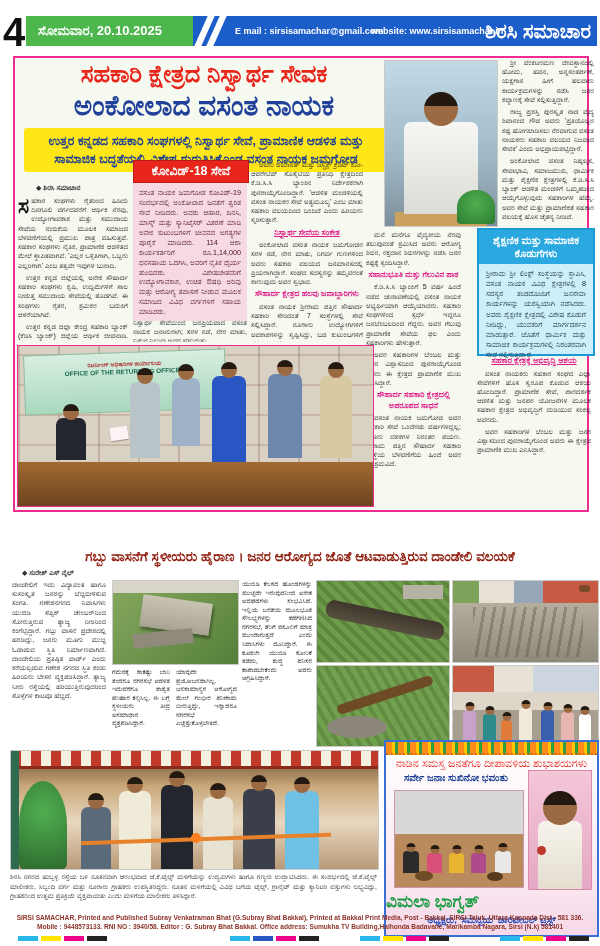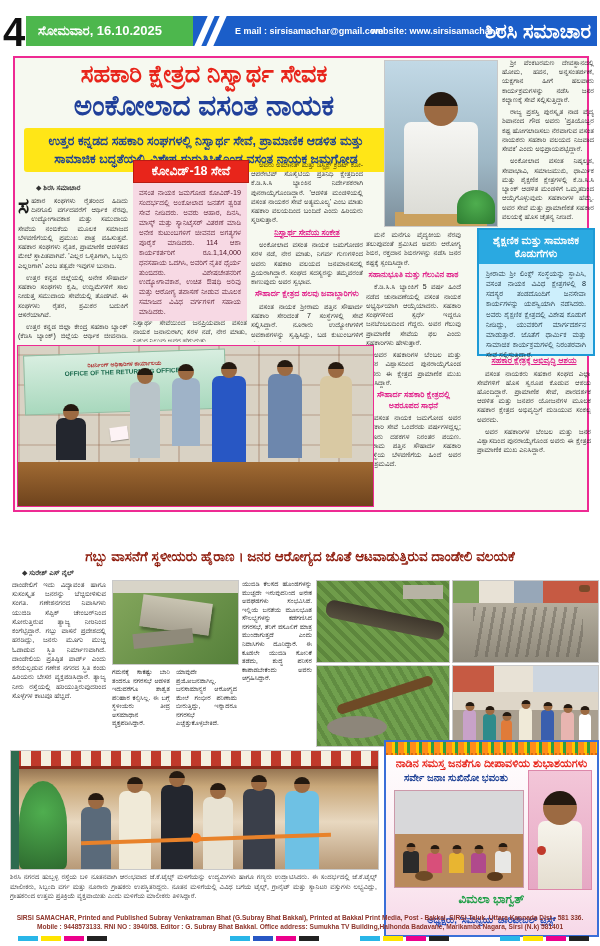--- a/index.html
+++ b/index.html
@@ -50,38 +50,38 @@
   .fig.s::before{width:9px;height:9px;top:-8px;}
   .fig.big::before{width:34px;height:34px;top:-30px;}
   .bannercloth{position:absolute;background:linear-gradient(#d8eee0,#a8d8bd);transform:rotate(-2deg);
                text-align:center;border:1px solid #8fbfa4;}
   .bannercloth .kn{font-size:6px;font-weight:bold;color:#b03030;margin-top:8px;}
   .bannercloth .en{font-size:6.5px;font-weight:bold;color:#1d6b4f;}
   
   .adbox{border:2px solid #3a6fd8;background:linear-gradient(180deg,#ffffff,#fbe9f1 70%,#f6d8e8);}
   .garland{height:11px;background:repeating-linear-gradient(90deg,#ff8c1a 0 6px,#ffc400 6px 9px,#2e9e3f 9px 12px);
            border-bottom:2px dotted #d86a10;}
-  .adtitle{color:#e8251b;font-weight:bold;font-size:11px;text-align:center;white-space:nowrap;}
+  .adtitle{color:#e8251b;font-weight:normal;font-size:11px;text-align:center;white-space:nowrap;}
   .adsub{color:#1c3f94;font-weight:bold;font-size:10px;text-align:center;}
-  .adname{color:#1e9e46;font-weight:bold;font-size:12px;text-align:center;white-space:nowrap;}
+  .adname{color:#1e9e46;font-weight:bold;font-size:17px;white-space:nowrap;}
   .addesig{color:#1b45b5;font-weight:bold;font-size:9.5px;text-align:center;white-space:nowrap;}
   
   .imprint{color:#8d342a;font-size:6.6px;font-weight:bold;text-align:center;line-height:1.45;}
   .cmykrow{display:flex;gap:3px;align-items:center;}
   .cmyk{width:20px;height:5px;display:inline-block;}
   .caption{font-size:6.8px;line-height:1.4;text-align:justify;color:#2a2a2a;}
 </style>
 </head>
 <body>
 
 <div class="page">
 
   <div class="abs pagenum" style="left:3px;top:12px;">4</div>
   <div class="abs datebox" style="left:26px;top:16px;width:190px;height:30px;">
-    <span>ಸೋಮವಾರ, 16.10.2025</span>
+    <span>ಸೋಮವಾರ, 20.10.2025</span>
   </div>
   <div class="abs bluebar" style="left:193px;top:16px;width:404px;height:30px;">
     <div class="slash" style="left:8px;top:0;height:30px;"></div>
     <div class="slash" style="left:20px;top:0;height:30px;"></div>
     <div class="abs hmini" style="left:42px;top:0;">E mail : sirsisamachar@gmail.com</div>
     <div class="abs hmini" style="left:178px;top:0;">website: www.sirsisamachar.in</div>
     <div class="abs masthead" style="right:6px;top:0;">ಶಿರಸಿ ಸಮಾಚಾರ</div>
   </div>
 
   <div class="abs a1box" style="left:13px;top:56px;width:572px;height:452px;"></div>

